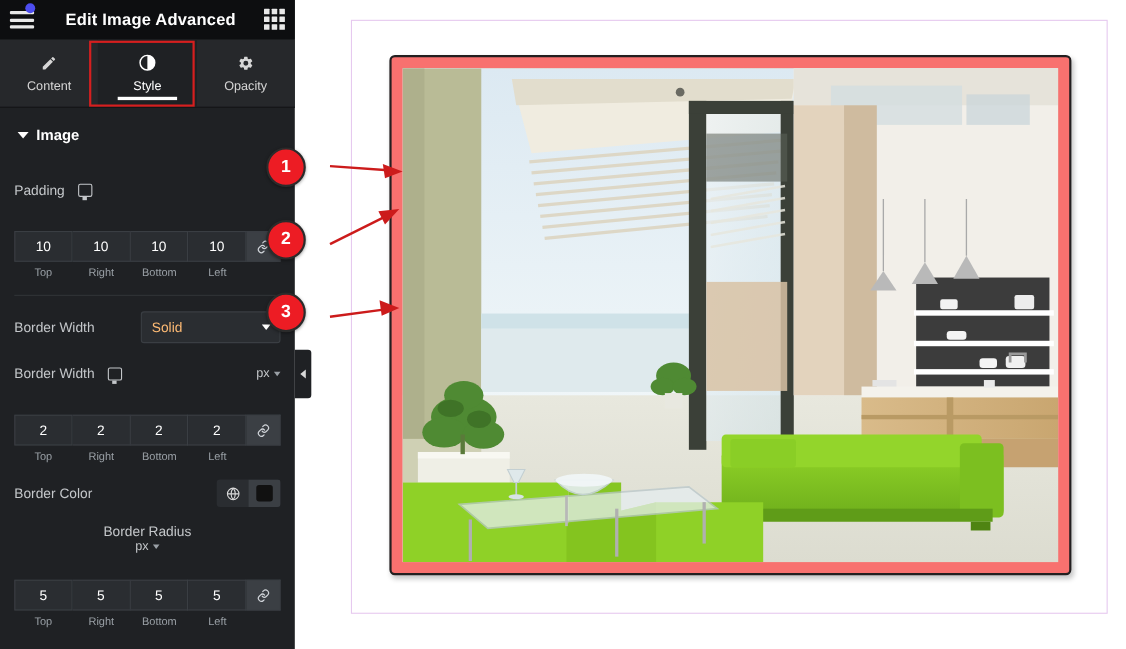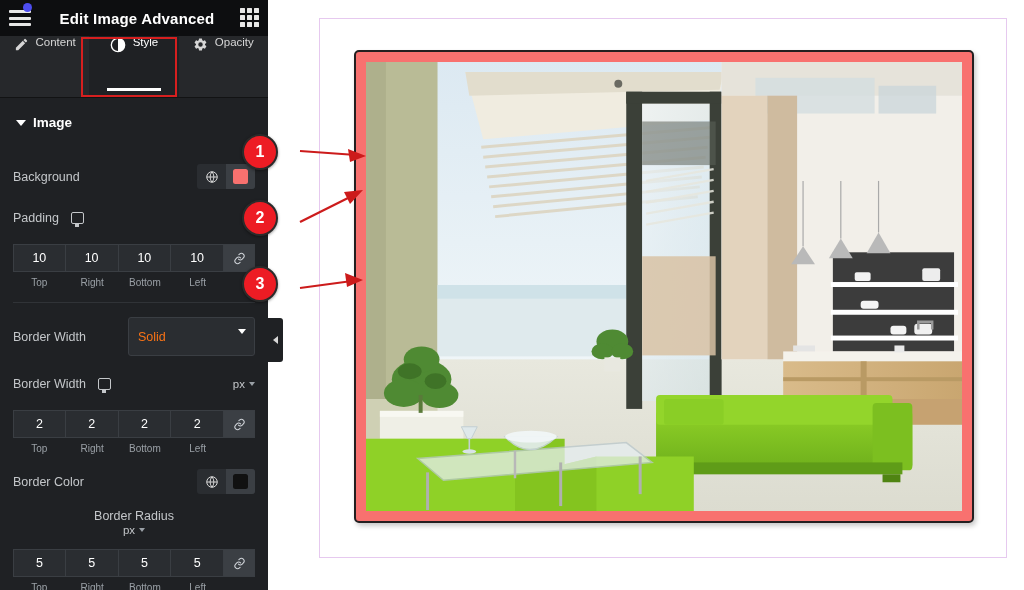--- a/index.html
+++ b/index.html
@@ -36,21 +36,21 @@
     display:grid; grid-template-columns:repeat(3,1fr); grid-template-rows:repeat(3,1fr);
     gap:2px; cursor:pointer; }
   #apps-grid span { background:#e8e8e8; border-radius:.5px; }
 
   
   #tabs {
     height:62px; background:#26282b; display:flex; flex:0 0 auto;
     border-bottom:1px solid #121314; position:relative;
   }
   .tab {
-    flex:1; display:flex; flex-direction:row; justify-content:center;
+    flex:1; display:flex; flex-direction:column; align-items:center; justify-content:center;
     gap:7px; cursor:pointer; position:relative;
   }
   .tab .tab-ico { color:#d6d6d6; line-height:1; height:17px; display:flex; align-items:center; }
   .tab .tab-lbl { color:#d6d6d6; font-size:11.5px; }
   .tab.active { background:#1f2124; }
   .tab.active .tab-ico, .tab.active .tab-lbl { color:#ffffff; }
   .tab.active::after {
     content:""; position:absolute; left:18px; right:18px; bottom:6px;
     height:3px; background:#ffffff;
   }
@@ -87,38 +87,38 @@
   .mon-ico { width:13px; height:12px; border:1.5px solid #c4c7ca; border-radius:2px; position:relative; }
   .mon-ico::after { content:""; position:absolute; left:3.5px; bottom:-4px; width:4px; height:2.5px; background:#c4c7ca; }
 
   
   .unit-sel { display:flex; align-items:center; gap:4px; cursor:pointer; }
   .unit-sel .unit-txt { color:#c4c7ca; font-size:11.5px; }
   .unit-sel .chev { width:0;height:0;border-left:3.5px solid transparent;border-right:3.5px solid transparent;
     border-top:4px solid #9aa0a6; }
 
   
-  .dims { display:flex; margin-top:13px; }
+  .dims { display:flex; margin-top:24px; }
   .dim { flex:1; display:flex; flex-direction:column; align-items:center; }
   .dim input {
     width:100%; height:28px; background:#2a2d31; border:1px solid #3a3e43;
     color:#ffffff; text-align:center; font-size:12.5px; font-family:inherit; outline:none;
   }
   .dim:not(:first-child) input { border-left:none; }
   .dim .dim-cap { color:#9aa0a6; font-size:10px; margin-top:5px; }
   .link-btn {
     width:31px; height:28px; background:#3b3f44; border:1px solid #3a3e43; border-left:none;
     display:flex; align-items:center; justify-content:center; cursor:pointer;
   }
 
   
   .sel-wrap { position:relative; width:127px; }
   .sel-wrap select {
-    width:100%; height:39px; background:#2a2d31; border:1px solid #3a3e43; border-radius:3px;
-    color:#f97316; font-size:12.5px; font-family:inherit; padding:0 22px 0 9px;
+    width:100%; height:29px; background:#2a2d31; border:1px solid #3a3e43; border-radius:3px;
+    color:#fdba74; font-size:12.5px; font-family:inherit; padding:0 22px 0 9px;
     appearance:none; -webkit-appearance:none; outline:none; cursor:pointer;
   }
   .sel-wrap .sel-chev {
     position:absolute; right:9px; top:12px; width:0;height:0;
     border-left:4.5px solid transparent;border-right:4.5px solid transparent;border-top:5.5px solid #ffffff;
     pointer-events:none;
   }
 
   .divider { height:1px; background:#303337; margin:14px 0 0 0; }
 
@@ -216,34 +216,20 @@
     <div id="tab-highlight"></div>
   </div>
 
   <div id="panel-body">
 
     <div class="section-head">
       <span class="caret"></span>
       <span class="section-title">Image</span>
     </div>
 
-    <div class="row" style="margin-top:18px;">
-      <span class="row-label">Background</span>
-      <span class="color-ctrl">
-        <span class="globe-btn">
-          <svg width="14" height="14" viewBox="0 0 24 24" fill="none" stroke="#dadada" stroke-width="1.7">
-              <circle cx="12" cy="12" r="9"></circle>
-              <path d="M3 12h18M12 3a14 14 0 0 1 0 18M12 3a14 14 0 0 0 0 18"></path>
-            </svg>
-        </span>
-        <span class="swatch-btn">
-          <span class="swatch" id="bg-swatch" style="background: rgb(248, 113, 111);"></span>
-        </span>
-      </span>
-    </div>
 
     <div class="row" style="margin-top:14px;">
       <span class="label-with-ico">
         <span class="row-label">Padding</span>
         <span class="mon-ico"></span>
       </span>
     </div>
     <div class="dims">
       <span class="dim">
         <input value="10" style="">

